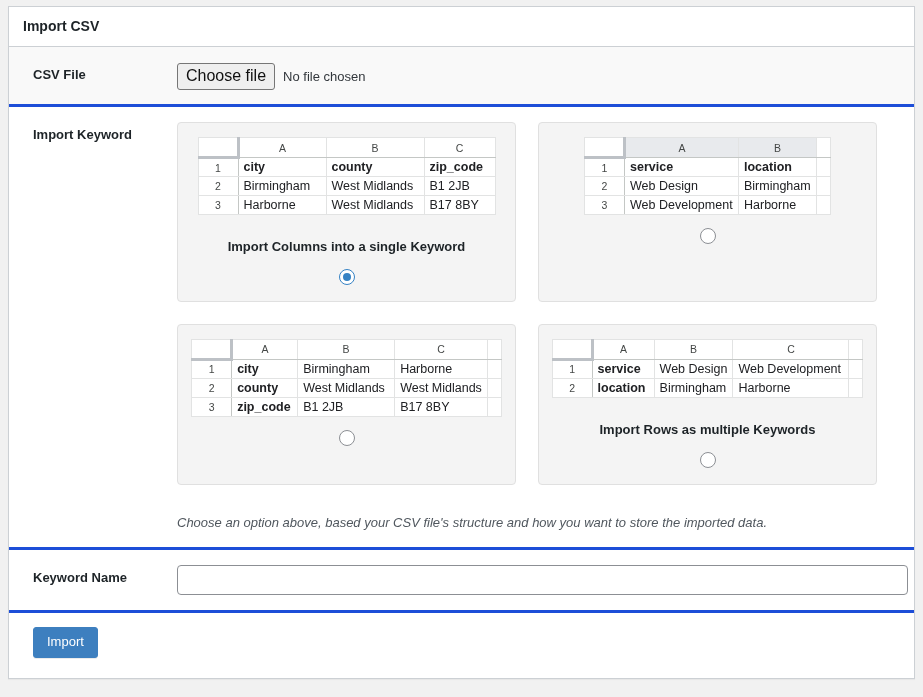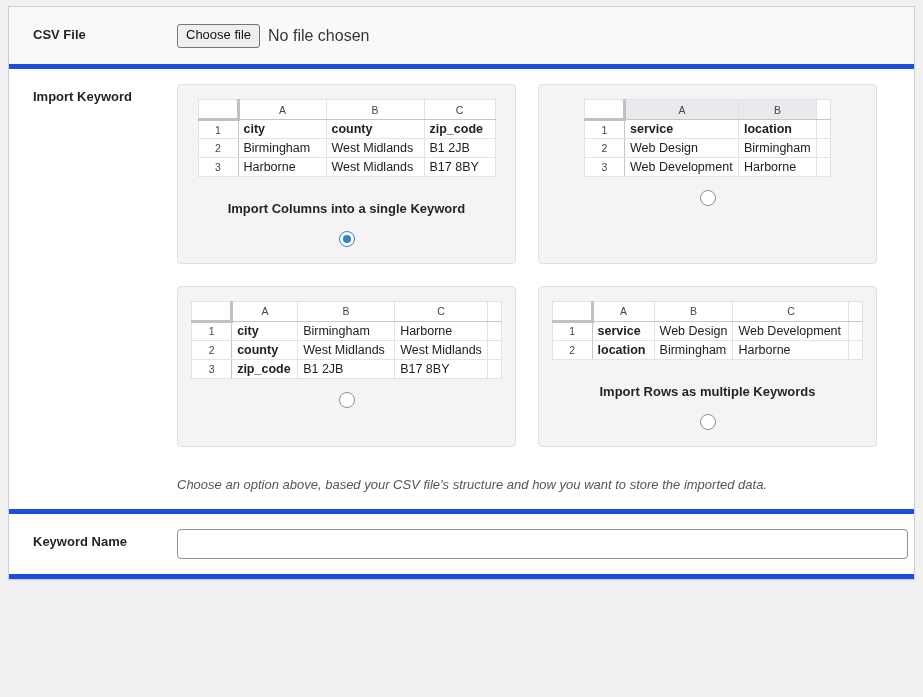--- a/index.html
+++ b/index.html
@@ -65,44 +65,44 @@
     box-sizing: border-box;
     line-height: 1.3;
   }
   .form-table td.rowfield {
     vertical-align: top;
     padding: 15px 10px 15px 0;
     box-sizing: border-box;
   }
   .form-table tr.rowline > th,
   .form-table tr.rowline > td {
-    border-bottom: 5px solid #1d4ed8;
+    border-bottom: 3px solid #1d4ed8;
   }
 
   
   .file-row-inner {
     display: flex;
     align-items: center;
     height: 26px;
     padding-top: 1px;
   }
   .choose-file-btn {
     font-family: "Liberation Sans", sans-serif;
-    font-size: 13px;
+    font-size: 16px;
     color: #111;
     background: #efefef;
     border: 1px solid #767676;
     border-radius: 3px;
     padding: 2px 8px 3px 8px;
     line-height: 1.25;
     cursor: default;
   }
   .no-file-text {
     margin-left: 8px;
-    font-size: 16px;
+    font-size: 13px;
     color: #32373c;
   }
 
   
   .method-grid {
     display: flex;
     flex-wrap: wrap;
     width: 706px;
     gap: 0px;
   }
@@ -256,20 +256,23 @@
     line-height: 1.2;
     cursor: pointer;
     box-shadow: 0 1px 0 rgba(0,0,0,.08);
   }
 </style>
 </head>
 <body>
 
 <div class="postbox">
 
+  <div class="postbox-header">
+    <h2>Import CSV</h2>
+  </div>
 
   <table class="form-table">
     <tbody>
 
       <tr class="striped rowline">
         <th class="rowlabel">CSV File</th>
         <td class="rowfield">
           <div class="file-row-inner">
             <button type="button" class="choose-file-btn">Choose file</button>
             <span class="no-file-text">No file chosen</span>
@@ -468,14 +471,17 @@
       <tr class="rowline">
         <th class="rowlabel">Keyword Name</th>
         <td class="rowfield">
           <input class="kw-input" type="text" placeholder="" style="">
         </td>
       </tr>
 
     </tbody>
   </table>
 
+  <div class="submit-wrap">
+    <button type="button" class="btn-primary">Import</button>
+  </div>
 
 </div>
 
 </body></html>

